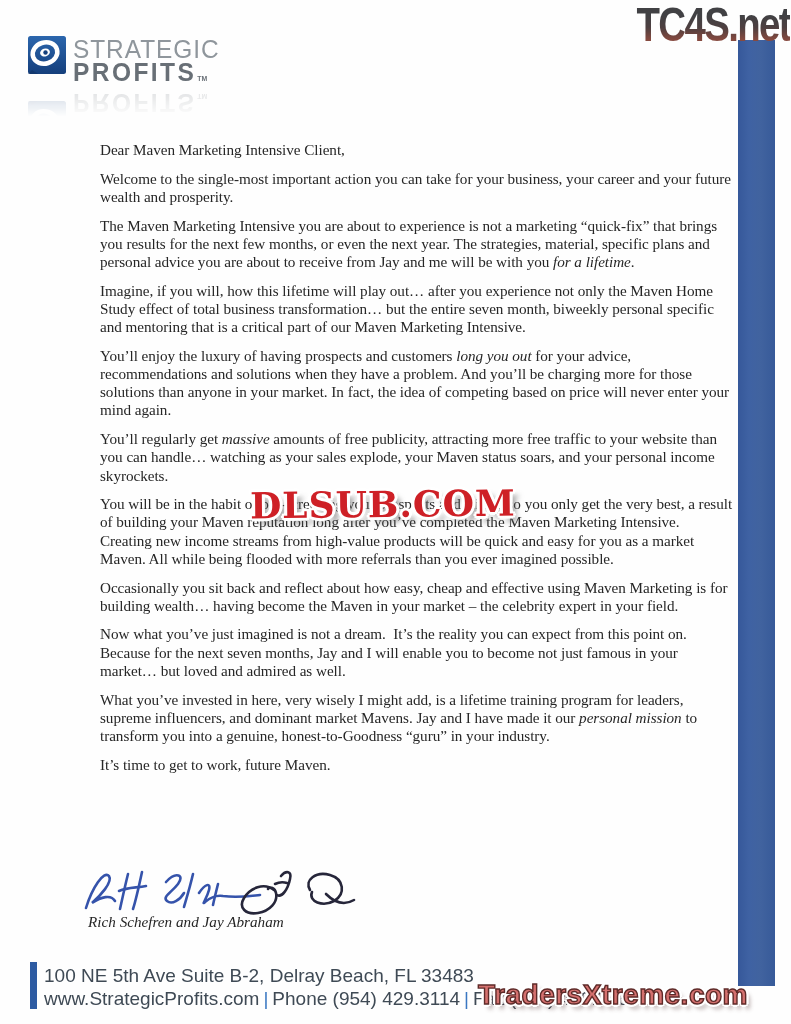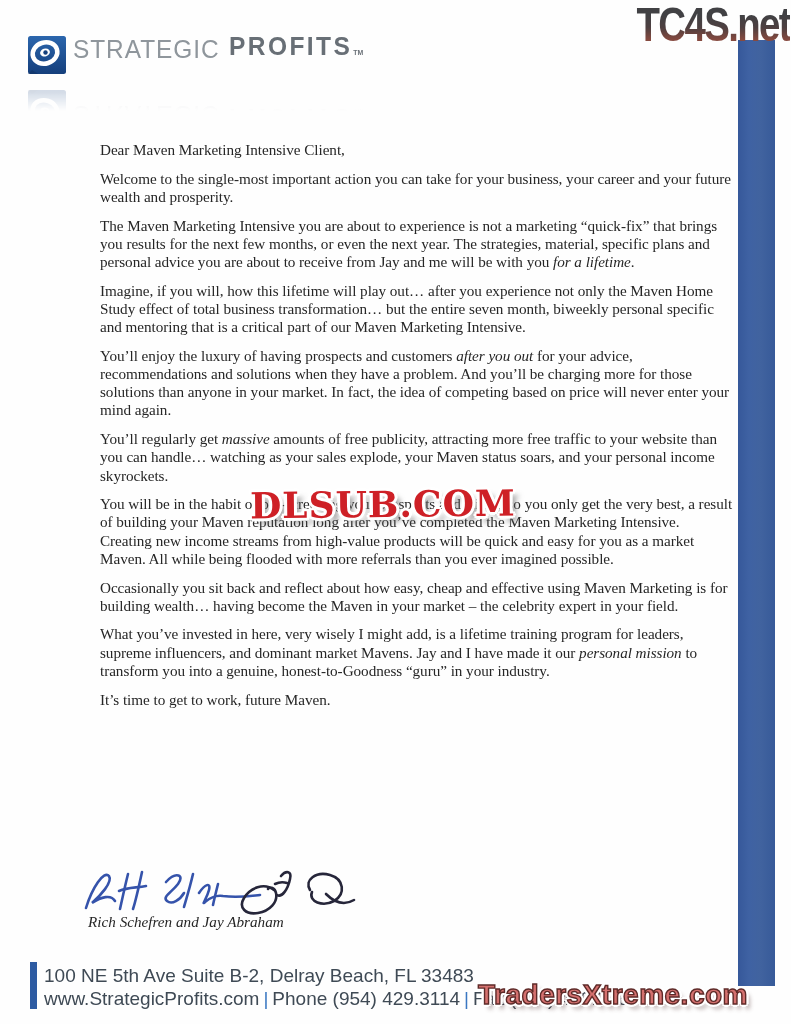--- a/index.html
+++ b/index.html
@@ -11,21 +11,21 @@
   
   .stripe{
     position:absolute;left:738px;top:40px;width:37px;height:946px;
     background:linear-gradient(90deg,#36589a 0%,#3f62a3 30%,#41639f 60%,#375a99 100%);
     z-index:1;
   }
   
   .logo-wrap{position:absolute;left:28px;top:36px;z-index:2;}
   .logo{display:flex;align-items:flex-start;gap:7px;}
   .logo-mark{width:38px;height:38px;display:block;}
-  .logo-text{display:flex;flex-direction:row;line-height:1;}
+  .logo-text{display:flex;flex-direction:column;line-height:1;}
   .logo-line1{
     font-family:"Liberation Sans",sans-serif;font-size:26px;font-weight:500;
     color:#8f969c;letter-spacing:1px;transform:scaleX(.94);transform-origin:left;
   }
   .logo-line2{
     font-family:"Liberation Sans",sans-serif;font-size:25px;font-weight:700;
     color:#686f76;letter-spacing:2.5px;margin-top:-2px;transform:scaleX(.98);transform-origin:left;
   }
   .logo-line2 .tm{font-size:7px;font-weight:700;letter-spacing:0;vertical-align:baseline;margin-left:1px;}
   .reflection{
@@ -134,24 +134,25 @@
   <div class="wm-tc4s">TC4S.net</div>
   <div class="wm-dlsub">DLSUB.COM</div>
   <div class="wm-traders">TradersXtreme.com</div>
 
   <div class="letter">
     <p>Dear Maven Marketing Intensive Client,</p>
     <div>
         <p><span>Welcome to the single-most important action you can take for your business, your career and your future wealth and prosperity.</span></p>
         <p><span>The Maven Marketing Intensive you are about to experience is not a marketing “quick-fix” that brings you results for the next few months, or even the next year. The strategies, material, specific plans and personal advice you are about to receive from Jay and me will be with you </span><em>for a lifetime</em><span>.</span></p>
         <p><span>Imagine, if you will, how this lifetime will play out… after you experience not only the Maven Home Study effect of total business transformation… but the entire seven month, biweekly personal specific and mentoring that is a critical part of our Maven Marketing Intensive.</span></p>
-        <p><span>You’ll enjoy the luxury of having prospects and customers </span><em>after you out</em><span> for your advice, recommendations and solutions when they have a problem. And you’ll be charging more for those solutions than anyone in your market. In fact, the idea of competing based on price will never enter your mind again.</span></p>
+        <p><span>You’ll enjoy the luxury of having prospects and customers </span><em>long you out</em><span> for your advice, recommendations and solutions when they have a problem. And you’ll be charging more for those solutions than anyone in your market. In fact, the idea of competing based on price will never enter your mind again.</span></p>
         <p><span>You’ll regularly get </span><em>massive</em><span> amounts of free publicity, attracting more free traffic to your website than you can handle… watching as your sales explode, your Maven status soars, and your personal income skyrockets.</span></p>
         <p><span>You will be in the habit of pre-screening your prospects and clients so you only get the very best, a result of building your Maven reputation long after you’ve completed the Maven Marketing Intensive. Creating new income streams from high-value products will be quick and easy for you as a market Maven. All while being flooded with more referrals than you ever imagined possible.</span></p>
         <p><span>Occasionally you sit back and reflect about how easy, cheap and effective using Maven Marketing is for building wealth… having become the Maven in your market – the celebrity expert in your field.</span></p>
+        <p><span>Now what you’ve just imagined is not a dream.  It’s the reality you can expect from this point on. Because for the next seven months, Jay and I will enable you to become not just famous in your market… but loved and admired as well.</span></p>
         <p><span>What you’ve invested in here, very wisely I might add, is a lifetime training program for leaders, supreme influencers, and dominant market Mavens. Jay and I have made it our </span><em>personal mission</em><span> to transform you into a genuine, honest-to-Goodness “guru” in your industry.</span></p>
         <p><span>It’s time to get to work, future Maven.</span></p>
       </div>
   </div>
 
   <svg class="signature" width="290" height="58" viewBox="0 0 290 58">
     <g fill="none" stroke="#3553ab" stroke-width="2.6" stroke-linecap="round">
       <path d="M8 46 C14 26 26 8 31 14 C35 20 22 34 14 41 C23 35 33 32 37 39"></path>
       <path d="M50 12 C47 24 44 38 42 47"></path>
       <path d="M64 10 C61 24 58 38 55 47"></path>

